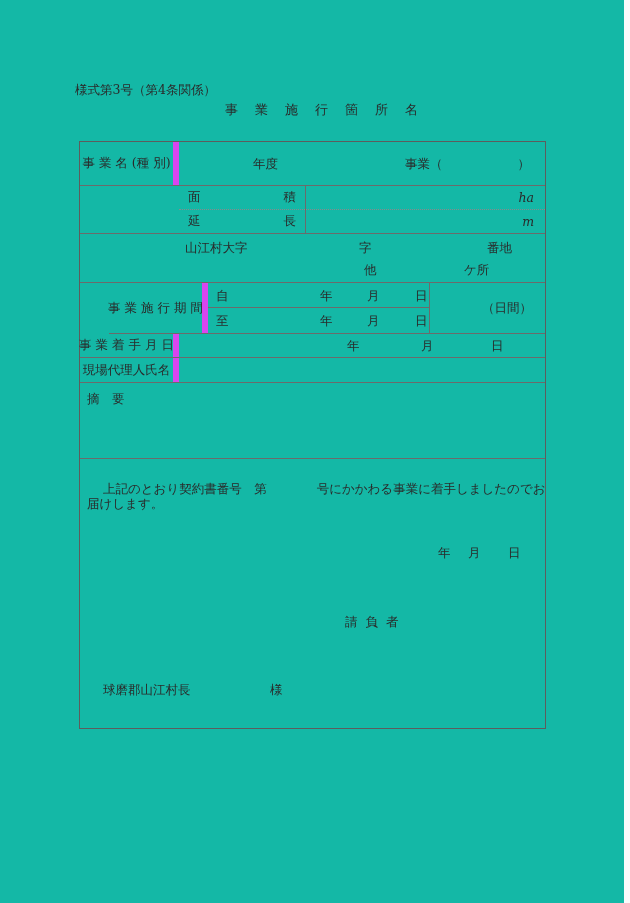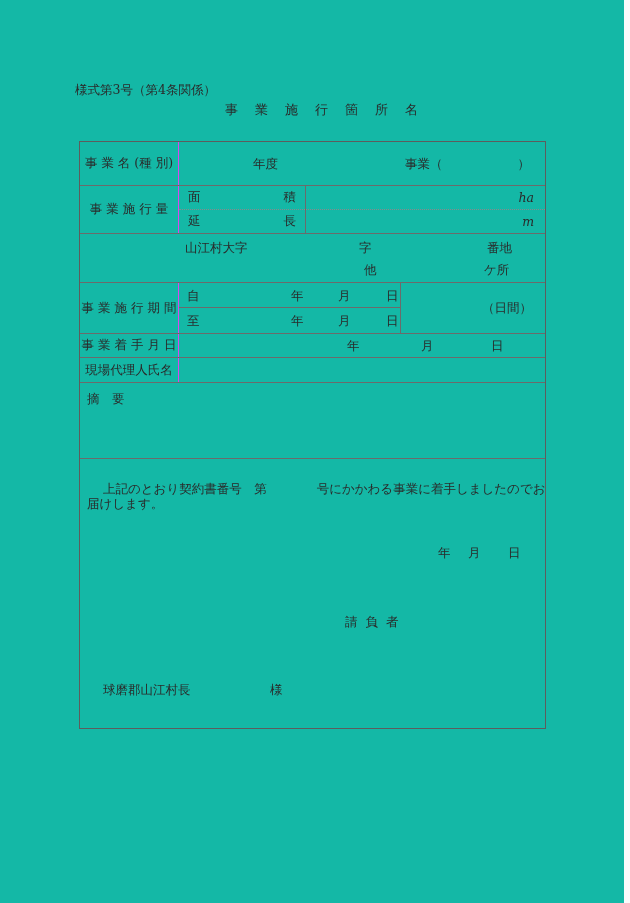--- a/index.html
+++ b/index.html
@@ -27,30 +27,30 @@
   .form-table {
     position: absolute;
     left: 79px; top: 141px;
     width: 467px; height: 588px;
     border: 1px solid #5d5d5d;
   }
   .row { position: absolute; left: 0; right: 0; border-bottom: 1px solid #6b6b6b; }
   .row-1 { top: 0;    height: 44px; }
   .row-2 { top: 44px; height: 48px; }
   .row-3 { top: 92px; height: 49px; }
-  .row-4 { top: 141px; height: 51px; }
+  .row-4 { top: 141px; height: 51px; margin-left: 29px; }
   .row-5 { top: 192px; height: 24px; text-align: right; }
   .row-6 { top: 216px; height: 25px; }
   .row-7 { top: 241px; height: 76px; }
   .row-8 { top: 317px; bottom: 0; border-bottom: none; }
 
   .label-cell {
     position: absolute; left: 0; top: 0; bottom: 0;
     width: 99px;
-    border-right: 1px solid #d946ef;
+    border-right: 6px solid #d946ef;
     display: flex; align-items: center; justify-content: center;
     white-space: pre;
   }
 
   
   .r2-subcol {
     position: absolute; left: 99px; top: 0; bottom: 0; width: 127px;
     border-right: 1px solid #6b6b6b;
   }
   .r2-half {
@@ -91,21 +91,21 @@
     padding-right: 13px;
   }
 
   
   .row-1 .nendo { left: 173px; top: 14px; font-family: Liberation Serif, serif; }
   .row-1 .jigyo { left: 325px; top: 14px; }
   .row-3 .village { left: 105px; top: 6px; }
   .row-3 .aza     { left: 279px; top: 6px; }
   .row-3 .banchi  { left: 407px; top: 6px; }
   .row-3 .hoka    { left: 284px; top: 28px; }
-  .row-3 .kasho   { left: 384px; top: 28px; margin-left: 20px; }
+  .row-3 .kasho   { left: 384px; top: 28px; }
   .row-5 .y { left: 267px; top: 4px; }
   .row-5 .m { left: 341px; top: 4px; }
   .row-5 .d { left: 411px; top: 4px; }
   .row-7 .remarks-label { left: 7px; top: 8px; }
 
   .row-8 .body-line1 { left: 23px; top: 22px; }
   .row-8 .body-line2 { left: 7px;  top: 37px; }
   .row-8 .date-y { left: 358px; top: 86px; }
   .row-8 .date-m { left: 388px; top: 86px; }
   .row-8 .date-d { left: 428px; top: 86px; }
@@ -123,21 +123,20 @@
 
   <div class="form-table">
 
     <div class="row row-1">
       <div class="label-cell">事 業 名 (種 別)</div>
       <span class="abs nendo">年度</span>
       <span class="abs jigyo">事業（　　　　　　）</span>
     </div>
 
     <div class="row row-2">
-      <div class="label-cell">事 業 施 行 量</div>
       <div class="r2-subcol">
         <div class="r2-half top">
           <span>面</span>
           <span>積</span>
         </div>
         <div class="r2-half bot">
           <span>延</span>
           <span>長</span>
         </div>
       </div>

